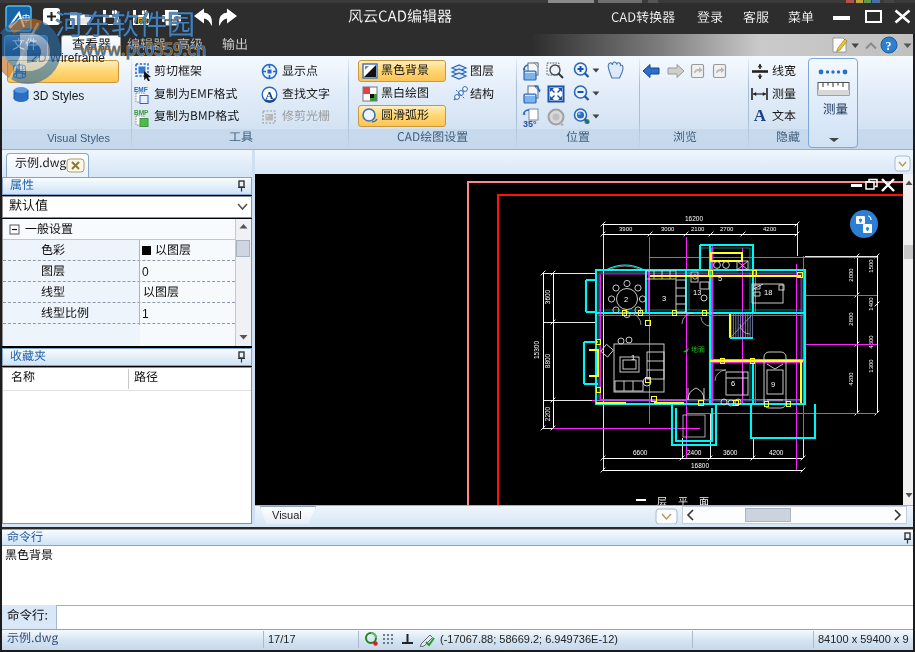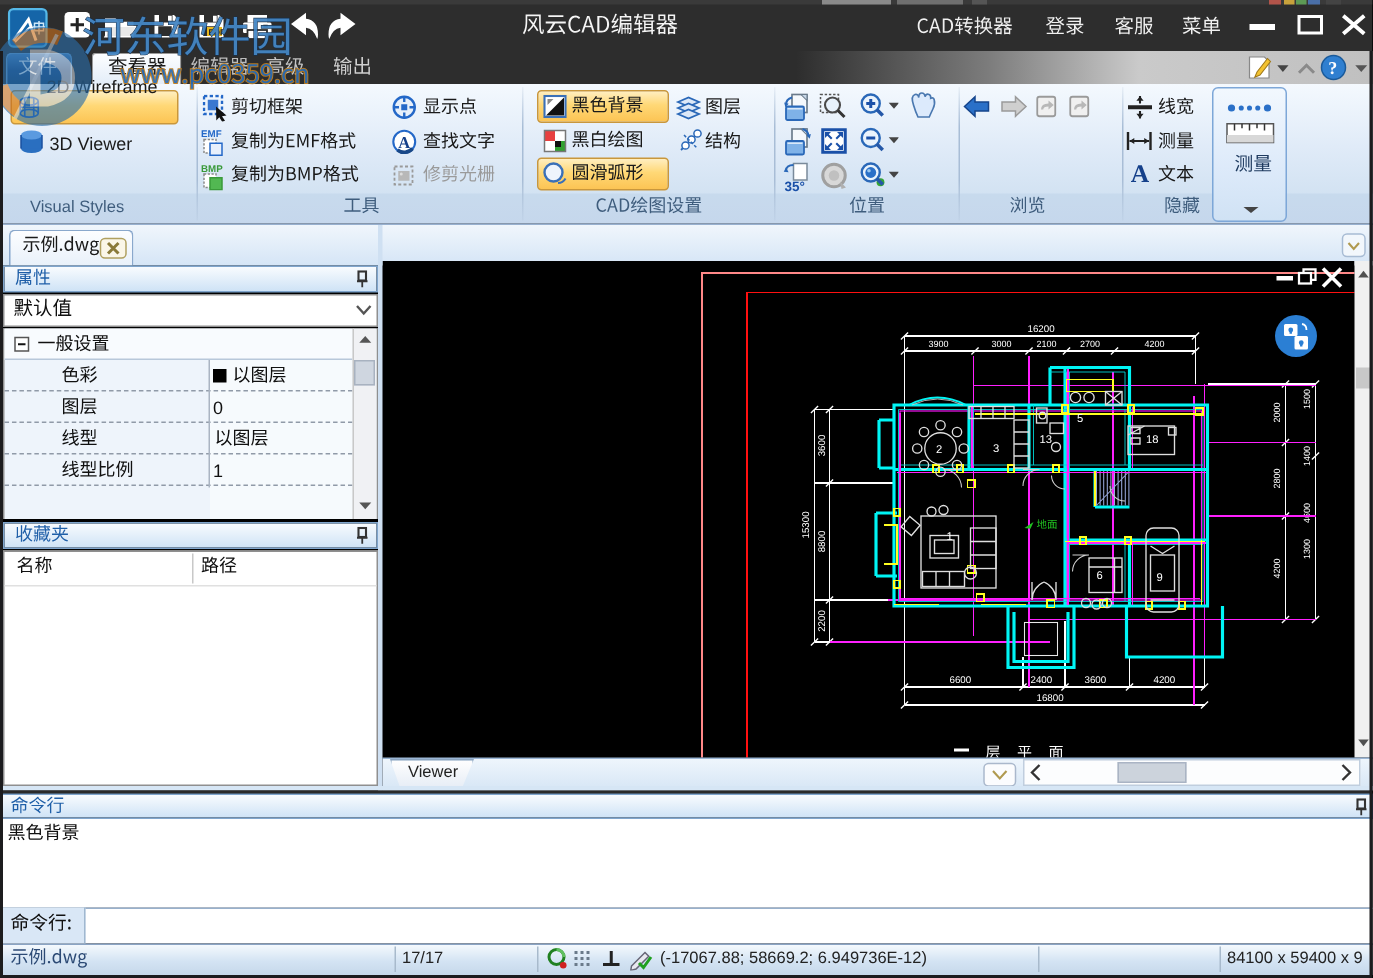--- a/index.html
+++ b/index.html
@@ -107,21 +107,21 @@
 <text x="5.5" y="13.5" font-size="12" font-weight="bold" fill="#fff" font-family="Liberation Serif">?</text>
 <path d="M23.5 7.5 h8 l-4 4.5 z" fill="#555"></path>
   </svg>
 <div class="a" style="left:0;top:56px;width:915px;height:94px;background:linear-gradient(#f4f9fe,#e0ebf8 45%,#d2e2f2 80%,#cfdff1);border-bottom:1px solid #97b0cf"></div>
 <div class="a" style="left:0;top:129px;width:915px;height:20px;background:rgba(176,198,224,.30)"></div>
 <div class="a" style="left:131px;top:58px;width:1px;height:89px;background:linear-gradient(rgba(150,170,195,.1),#a8bdd6 30%,#a8bdd6 70%,rgba(150,170,195,.1))"></div>
 <div class="a" style="left:348px;top:58px;width:1px;height:89px;background:linear-gradient(rgba(150,170,195,.1),#a8bdd6 30%,#a8bdd6 70%,rgba(150,170,195,.1))"></div>
 <div class="a" style="left:516px;top:58px;width:1px;height:89px;background:linear-gradient(rgba(150,170,195,.1),#a8bdd6 30%,#a8bdd6 70%,rgba(150,170,195,.1))"></div>
 <div class="a" style="left:639px;top:58px;width:1px;height:89px;background:linear-gradient(rgba(150,170,195,.1),#a8bdd6 30%,#a8bdd6 70%,rgba(150,170,195,.1))"></div>
 <div class="a" style="left:748px;top:58px;width:1px;height:89px;background:linear-gradient(rgba(150,170,195,.1),#a8bdd6 30%,#a8bdd6 70%,rgba(150,170,195,.1))"></div>
-<div class="a" style="left:20px;top:132px;width:90px;text-align:left;font-size:11px;color:#3f5d7d">Visual Styles</div>
+<div class="a" style="left:20px;top:132px;width:90px;text-align:right;font-size:11px;color:#3f5d7d">Visual Styles</div>
 <svg style="position:absolute;left:228px;top:131px" width="26" height="15">
     <path transform="translate(1,10.1)" d="M0.6 -0.9V0.0H11.4V-0.9H6.5V-7.8H10.8V-8.7H1.2V-7.8H5.5V-0.9Z M19.3 -1.0C20.6 -0.4 22.0 0.4 22.8 1.0L23.5 0.3C22.6 -0.3 21.2 -1.0 19.8 -1.6ZM15.9 -1.6C15.2 -0.9 13.7 -0.1 12.5 0.3C12.7 0.5 13.0 0.8 13.1 1.0C14.4 0.5 15.8 -0.3 16.8 -1.1ZM14.5 -9.5V-2.5H12.6V-1.7H23.4V-2.5H21.6V-9.5ZM15.4 -2.5V-3.6H20.7V-2.5ZM15.4 -7.0H20.7V-6.0H15.4ZM15.4 -7.7V-8.8H20.7V-7.7ZM15.4 -5.3H20.7V-4.3H15.4Z" fill="#3f5d7d"></path>
   </svg>
 <svg style="position:absolute;left:396px;top:131px" width="74" height="15">
     <path transform="translate(1,10.1)" d="M4.5 0.2C5.7 0.2 6.5 -0.3 7.2 -1.1L6.6 -1.8C6.0 -1.2 5.4 -0.8 4.6 -0.8C2.9 -0.8 1.8 -2.2 1.8 -4.4C1.8 -6.6 3.0 -8.0 4.6 -8.0C5.4 -8.0 5.9 -7.6 6.4 -7.2L7.0 -7.9C6.5 -8.4 5.7 -9.0 4.6 -9.0C2.4 -9.0 0.7 -7.2 0.7 -4.4C0.7 -1.5 2.3 0.2 4.5 0.2Z M7.7 0.0H8.8L9.7 -2.7H12.9L13.7 0.0H14.9L11.9 -8.8H10.7ZM9.9 -3.6 10.4 -4.9C10.7 -5.9 11.0 -6.9 11.3 -7.9H11.3C11.6 -6.9 11.9 -5.9 12.2 -4.9L12.6 -3.6Z M16.2 0.0H18.4C21.1 0.0 22.5 -1.6 22.5 -4.4C22.5 -7.2 21.1 -8.8 18.4 -8.8H16.2ZM17.3 -0.9V-7.9H18.3C20.3 -7.9 21.4 -6.7 21.4 -4.4C21.4 -2.2 20.3 -0.9 18.3 -0.9Z M23.7 -0.6 23.9 0.2C24.9 -0.2 26.2 -0.7 27.5 -1.2L27.3 -1.9C26.0 -1.4 24.6 -0.9 23.7 -0.6ZM29.0 -6.1V-5.3H33.1V-6.1ZM23.9 -5.1C24.0 -5.2 24.3 -5.2 25.6 -5.4C25.1 -4.7 24.7 -4.1 24.5 -3.8C24.2 -3.4 23.9 -3.1 23.7 -3.0C23.8 -2.8 23.9 -2.4 24.0 -2.2C24.2 -2.3 24.6 -2.5 27.4 -3.2C27.3 -3.4 27.3 -3.7 27.3 -4.0L25.2 -3.5C26.1 -4.5 26.9 -5.9 27.5 -7.1L26.7 -7.6C26.5 -7.1 26.3 -6.6 26.0 -6.2L24.7 -6.0C25.4 -7.1 26.1 -8.5 26.5 -9.7L25.7 -10.1C25.3 -8.7 24.5 -7.1 24.2 -6.7C24.0 -6.3 23.8 -6.0 23.6 -5.9C23.7 -5.7 23.8 -5.3 23.9 -5.1ZM27.9 0.7C28.2 0.6 28.7 0.5 33.1 0.0C33.3 0.4 33.5 0.7 33.6 1.0L34.4 0.6C34.1 -0.2 33.3 -1.4 32.5 -2.3L31.8 -2.0C32.1 -1.6 32.4 -1.2 32.7 -0.7L29.3 -0.4C29.8 -1.2 30.5 -2.4 30.9 -3.2H34.2V-4.0H27.9V-3.2H30.0C29.5 -2.4 28.6 -0.8 28.3 -0.5C28.1 -0.3 27.8 -0.2 27.6 -0.2C27.7 0.0 27.9 0.5 27.9 0.7ZM30.8 -10.1C30.1 -8.5 28.8 -7.0 27.4 -6.1C27.6 -5.9 27.8 -5.4 27.9 -5.2C29.1 -6.1 30.2 -7.3 31.0 -8.6C31.8 -7.5 33.1 -6.2 34.2 -5.4C34.3 -5.7 34.5 -6.0 34.7 -6.3C33.5 -7.0 32.2 -8.3 31.4 -9.4L31.7 -9.9Z M39.7 -3.3C40.7 -3.1 41.9 -2.7 42.6 -2.4L42.9 -3.0C42.3 -3.3 41.1 -3.7 40.1 -3.9ZM38.5 -1.8C40.2 -1.6 42.2 -1.1 43.4 -0.7L43.8 -1.4C42.6 -1.8 40.5 -2.3 38.9 -2.4ZM36.2 -9.6V1.0H37.1V0.5H45.3V1.0H46.2V-9.6ZM37.1 -0.3V-8.7H45.3V-0.3ZM40.2 -8.5C39.6 -7.5 38.5 -6.6 37.5 -6.0C37.7 -5.8 38.0 -5.6 38.1 -5.4C38.5 -5.7 38.9 -6.0 39.3 -6.3C39.6 -5.9 40.1 -5.5 40.5 -5.2C39.5 -4.7 38.4 -4.4 37.3 -4.2C37.5 -4.0 37.6 -3.6 37.7 -3.4C38.9 -3.7 40.2 -4.1 41.3 -4.8C42.3 -4.2 43.4 -3.8 44.6 -3.6C44.7 -3.8 44.9 -4.1 45.1 -4.2C44.0 -4.4 43.0 -4.8 42.0 -5.2C42.9 -5.8 43.7 -6.5 44.2 -7.3L43.7 -7.6L43.5 -7.5H40.4C40.6 -7.8 40.8 -8.0 40.9 -8.2ZM39.7 -6.8 39.8 -6.8H42.9C42.5 -6.4 41.9 -6.0 41.3 -5.6C40.7 -5.9 40.1 -6.3 39.7 -6.8Z M48.7 -9.3C49.3 -8.7 50.1 -7.9 50.5 -7.4L51.1 -8.1C50.7 -8.6 49.9 -9.3 49.3 -9.9ZM47.7 -6.3V-5.4H49.4V-1.1C49.4 -0.6 49.0 -0.2 48.8 -0.0C49.0 0.1 49.2 0.5 49.3 0.7C49.5 0.5 49.8 0.2 51.9 -1.3C51.8 -1.5 51.7 -1.9 51.6 -2.1L50.3 -1.1V-6.3ZM53.1 -9.6V-8.3C53.1 -7.4 52.8 -6.4 51.3 -5.7C51.4 -5.6 51.7 -5.2 51.8 -5.0C53.6 -5.9 54.0 -7.2 54.0 -8.3V-8.8H56.1V-6.9C56.1 -6.0 56.2 -5.6 57.1 -5.6C57.2 -5.6 57.8 -5.6 58.0 -5.6C58.2 -5.6 58.5 -5.6 58.6 -5.7C58.6 -5.9 58.6 -6.2 58.5 -6.5C58.4 -6.4 58.1 -6.4 58.0 -6.4C57.8 -6.4 57.3 -6.4 57.1 -6.4C57.0 -6.4 56.9 -6.5 56.9 -6.9V-9.6ZM56.9 -3.9C56.4 -3.0 55.8 -2.2 55.0 -1.5C54.2 -2.2 53.6 -3.0 53.1 -3.9ZM51.8 -4.8V-3.9H52.4L52.3 -3.9C52.8 -2.8 53.4 -1.8 54.3 -1.0C53.4 -0.5 52.4 -0.1 51.3 0.2C51.5 0.4 51.7 0.7 51.7 1.0C52.9 0.6 54.0 0.2 55.0 -0.5C55.9 0.2 57.0 0.7 58.2 1.0C58.3 0.7 58.6 0.4 58.8 0.2C57.6 -0.0 56.6 -0.5 55.7 -1.0C56.7 -1.9 57.5 -3.1 58.0 -4.6L57.5 -4.8L57.3 -4.8Z M67.0 -9.0H69.0V-7.9H67.0ZM64.2 -9.0H66.2V-7.9H64.2ZM61.5 -9.0H63.4V-7.9H61.5ZM61.5 -5.1V-0.1H59.9V0.6H70.5V-0.1H68.9V-5.1H65.1L65.3 -5.8H70.3V-6.5H65.4L65.6 -7.2H69.9V-9.6H60.6V-7.2H64.7L64.6 -6.5H60.0V-5.8H64.4L64.3 -5.1ZM62.4 -0.1V-0.8H68.0V-0.1ZM62.4 -3.3H68.0V-2.6H62.4ZM62.4 -3.8V-4.5H68.0V-3.8ZM62.4 -2.1H68.0V-1.4H62.4Z" fill="#3f5d7d"></path>
   </svg>
 <svg style="position:absolute;left:565px;top:131px" width="26" height="15">
     <path transform="translate(1,10.1)" d="M4.4 -7.9V-7.0H11.0V-7.9ZM5.2 -6.1C5.6 -4.4 5.9 -2.2 6.0 -1.0L6.9 -1.2C6.8 -2.4 6.4 -4.6 6.0 -6.3ZM6.8 -9.9C7.1 -9.3 7.3 -8.5 7.4 -8.0L8.3 -8.3C8.2 -8.8 7.9 -9.6 7.7 -10.2ZM3.9 -0.4V0.5H11.5V-0.4H9.0C9.4 -2.0 9.9 -4.4 10.2 -6.2L9.3 -6.4C9.1 -4.6 8.6 -2.0 8.1 -0.4ZM3.4 -10.0C2.8 -8.2 1.6 -6.4 0.5 -5.2C0.6 -5.0 0.9 -4.6 1.0 -4.4C1.4 -4.8 1.8 -5.3 2.2 -5.8V0.9H3.1V-7.2C3.5 -8.0 3.9 -8.9 4.3 -9.8Z M19.8 -9.0H21.8V-7.9H19.8ZM17.0 -9.0H19.0V-7.9H17.0ZM14.3 -9.0H16.2V-7.9H14.3ZM14.3 -5.1V-0.1H12.7V0.6H23.3V-0.1H21.7V-5.1H17.9L18.1 -5.8H23.1V-6.5H18.2L18.4 -7.2H22.7V-9.6H13.4V-7.2H17.4L17.4 -6.5H12.8V-5.8H17.2L17.1 -5.1ZM15.1 -0.1V-0.8H20.8V-0.1ZM15.1 -3.3H20.8V-2.6H15.1ZM15.1 -3.8V-4.5H20.8V-3.8ZM15.1 -2.1H20.8V-1.4H15.1Z" fill="#3f5d7d"></path>
   </svg>
 <svg style="position:absolute;left:672px;top:131px" width="26" height="15">
@@ -139,21 +139,21 @@
 <path d="M2.5 8.5 h12"></path>
     </g>
   </svg>
 <div class="a" style="left:31px;top:51px;font-size:12px;color:#1a1a1a">2D Wireframe</div>
 <svg class="a" style="left:13px;top:86px" width="16" height="17">
 <ellipse cx="8" cy="13" rx="7" ry="3" fill="#2a6fc0"></ellipse>
 <rect x="1" y="4" width="14" height="9" fill="#2a6fc0"></rect>
 <ellipse cx="8" cy="4" rx="7" ry="3" fill="#5a9ae0"></ellipse>
 <path d="M1 4 v9 M15 4 v9" stroke="#1a50a0" stroke-width="1"></path>
   </svg>
-<div class="a" style="left:33px;top:89px;font-size:12px;color:#1a1a1a">3D Viewer</div>
+<div class="a" style="left:33px;top:89px;font-size:12px;color:#1a1a1a">3D Styles</div>
 <svg class="a" style="left:135px;top:63px" width="18" height="18">
 <rect x="1" y="1" width="12" height="12" fill="none" stroke="#2468c8" stroke-width="1.6" stroke-dasharray="2.2 1.6"></rect>
 <rect x="3.5" y="3.5" width="7" height="7" fill="#3a78d0"></rect>
 <path d="M9 8 l7 6 l-3 .5 l2 3 l-1.8 .8 l-2 -3.2 l-2 2.2 z" fill="#111"></path>
   </svg>
 <svg style="position:absolute;left:153px;top:65px" width="50" height="15">
     <path transform="translate(1,10.1)" d="M7.2 -7.4V-4.3H7.9V-7.4ZM9.5 -7.7V-4.0C9.5 -3.9 9.4 -3.8 9.3 -3.8C9.1 -3.8 8.7 -3.8 8.2 -3.8C8.3 -3.7 8.4 -3.4 8.5 -3.2C9.1 -3.2 9.6 -3.2 9.9 -3.3C10.2 -3.4 10.3 -3.6 10.3 -4.0V-7.7ZM8.2 -10.1C8.1 -9.8 7.7 -9.2 7.5 -8.9H3.9L4.4 -9.0C4.2 -9.3 3.9 -9.8 3.7 -10.1L2.8 -9.9C3.1 -9.6 3.4 -9.2 3.5 -8.9H0.8V-8.2H11.3V-8.9H8.4C8.6 -9.2 8.9 -9.5 9.1 -9.9ZM1.0 -2.7V-2.0H4.9C4.5 -0.8 3.5 -0.1 0.6 0.2C0.8 0.4 1.0 0.8 1.0 1.0C4.2 0.6 5.4 -0.3 5.8 -2.0H9.6C9.4 -0.7 9.3 -0.1 9.0 0.0C8.9 0.1 8.8 0.1 8.6 0.1C8.3 0.1 7.6 0.1 6.8 0.1C7.0 0.3 7.1 0.6 7.1 0.9C7.8 0.9 8.5 0.9 8.9 0.9C9.3 0.9 9.5 0.8 9.8 0.6C10.1 0.3 10.3 -0.5 10.5 -2.4C10.5 -2.5 10.5 -2.7 10.5 -2.7ZM5.0 -6.9V-6.2H2.4V-6.9ZM1.6 -7.5V-3.3H2.4V-4.4H5.0V-4.0C5.0 -3.9 5.0 -3.8 4.9 -3.8C4.8 -3.8 4.4 -3.8 4.0 -3.8C4.1 -3.7 4.2 -3.4 4.2 -3.3C4.8 -3.3 5.2 -3.3 5.5 -3.4C5.7 -3.5 5.8 -3.6 5.8 -4.0V-7.5ZM5.0 -5.7V-5.0H2.4V-5.7Z M17.0 -9.0V-8.2H19.0C18.9 -4.7 18.7 -1.4 15.7 0.2C16.0 0.4 16.2 0.7 16.4 0.9C19.5 -0.9 19.8 -4.4 19.9 -8.2H22.4C22.2 -2.7 22.0 -0.7 21.6 -0.3C21.5 -0.1 21.4 -0.1 21.2 -0.1C20.9 -0.1 20.3 -0.1 19.6 -0.1C19.7 0.1 19.8 0.5 19.8 0.8C20.5 0.8 21.1 0.8 21.5 0.8C21.9 0.8 22.2 0.6 22.5 0.3C23.0 -0.3 23.1 -2.4 23.3 -8.5C23.3 -8.7 23.3 -9.0 23.3 -9.0ZM13.8 -0.8C14.1 -1.0 14.4 -1.2 17.3 -2.5C17.2 -2.7 17.2 -3.1 17.1 -3.3L14.8 -2.3V-6.0L17.2 -6.5L17.1 -7.3L14.8 -6.8V-9.6H13.9V-6.6L12.3 -6.3L12.5 -5.5L13.9 -5.8V-2.5C13.9 -2.0 13.6 -1.7 13.4 -1.6C13.5 -1.4 13.7 -1.0 13.8 -0.8Z M35.4 -9.4H28.8V0.4H35.5V-0.4H29.6V-8.5H35.4ZM30.0 -2.4V-1.6H35.2V-2.4H32.9V-4.3H34.8V-5.0H32.9V-6.7H35.1V-7.5H30.1V-6.7H32.1V-5.0H30.3V-4.3H32.1V-2.4ZM26.3 -10.1V-7.6H24.5V-6.7H26.2C25.8 -5.2 25.1 -3.3 24.3 -2.4C24.5 -2.2 24.7 -1.8 24.8 -1.6C25.3 -2.3 25.9 -3.6 26.3 -4.8V0.9H27.1V-5.4C27.5 -4.8 28.0 -4.1 28.2 -3.7L28.7 -4.5C28.4 -4.8 27.5 -5.9 27.1 -6.3V-6.7H28.4V-7.6H27.1V-10.1Z M43.6 -8.3H46.0V-5.8H43.6ZM42.7 -9.1V-5.0H46.9V-9.1ZM41.5 -4.7V-3.6H36.7V-2.8H40.8C39.8 -1.6 38.1 -0.5 36.5 0.0C36.7 0.2 36.9 0.5 37.1 0.7C38.7 0.1 40.4 -1.0 41.5 -2.4V1.0H42.4V-2.3C43.6 -1.0 45.3 0.1 46.9 0.6C47.0 0.4 47.3 0.1 47.5 -0.1C45.8 -0.6 44.1 -1.6 43.1 -2.8H47.1V-3.6H42.4V-4.7ZM38.6 -10.1C38.6 -9.6 38.5 -9.2 38.5 -8.8H36.7V-8.0H38.4C38.2 -6.7 37.6 -5.7 36.4 -5.1C36.6 -4.9 36.9 -4.6 37.0 -4.4C38.4 -5.2 39.0 -6.4 39.3 -8.0H40.9C40.8 -6.5 40.7 -5.9 40.5 -5.7C40.5 -5.6 40.4 -5.5 40.2 -5.6C40.0 -5.6 39.6 -5.6 39.1 -5.6C39.3 -5.4 39.4 -5.0 39.4 -4.8C39.9 -4.8 40.3 -4.8 40.6 -4.8C40.9 -4.8 41.1 -4.9 41.3 -5.1C41.6 -5.4 41.7 -6.3 41.8 -8.4C41.8 -8.6 41.9 -8.8 41.9 -8.8H39.4C39.4 -9.2 39.4 -9.6 39.5 -10.1Z" fill="#1a1a1a"></path>
   </svg>
 <svg class="a" style="left:134px;top:85px" width="19" height="19">
 <text x="0" y="6.5" font-size="6.5" font-weight="bold" fill="#2468c8" font-family="Liberation Sans">EMF</text>
@@ -629,21 +629,21 @@
 <div class="a" style="left:903px;top:174px;width:12px;height:331px;background:#f0f0f0"></div>
 <svg class="a" style="left:903px;top:176px" width="12" height="14">
     <path d="M2.5 9 l3.5 -4.5 l3.5 4.5 z" fill="#505050"></path>
   </svg>
 <div class="a" style="left:904px;top:245px;width:10px;height:14px;background:#c8c8c8"></div>
 <svg class="a" style="left:903px;top:489px" width="12" height="14">
     <path d="M2.5 4 l3.5 4.5 l3.5 -4.5 z" fill="#505050"></path>
   </svg>
 <div class="a" style="left:255px;top:505px;width:660px;height:22px;background:linear-gradient(#eef5fc,#d6e6f5);border-top:1px solid #9ab5d4"></div>
 <div class="a" style="left:260px;top:506px;width:56px;height:19px;background:linear-gradient(#fefefe,#e8eef6);border:1px solid #8aa4c0;clip-path:polygon(0 0,100% 0,86% 100%,12% 100%)"></div>
-<div class="a" style="left:272px;top:509px;font-size:11px;color:#222">Viewer</div>
+<div class="a" style="left:272px;top:509px;font-size:11px;color:#222">Visual</div>
 <svg class="a" style="left:655px;top:508px" width="24" height="17">
 <rect x="1" y="1" width="21" height="15" rx="3" fill="#fbfcfe" stroke="#aab8cc" stroke-width="1"></rect>
 <path d="M7 6 l4.5 5 l4.5 -5" stroke="#b09a50" stroke-width="1.4" fill="none"></path>
   </svg>
 <div class="a" style="left:682px;top:506px;width:225px;height:18px;background:#fcfdfe;border:1px solid #c0cede"></div>
 <svg class="a" style="left:684px;top:508px" width="14" height="14">
     <path d="M9 2 l-5 5 l5 5" stroke="#333" stroke-width="1.6" fill="none"></path>
   </svg>
 <svg class="a" style="left:890px;top:508px" width="14" height="14">
     <path d="M5 2 l5 5 l-5 5" stroke="#333" stroke-width="1.6" fill="none"></path>

